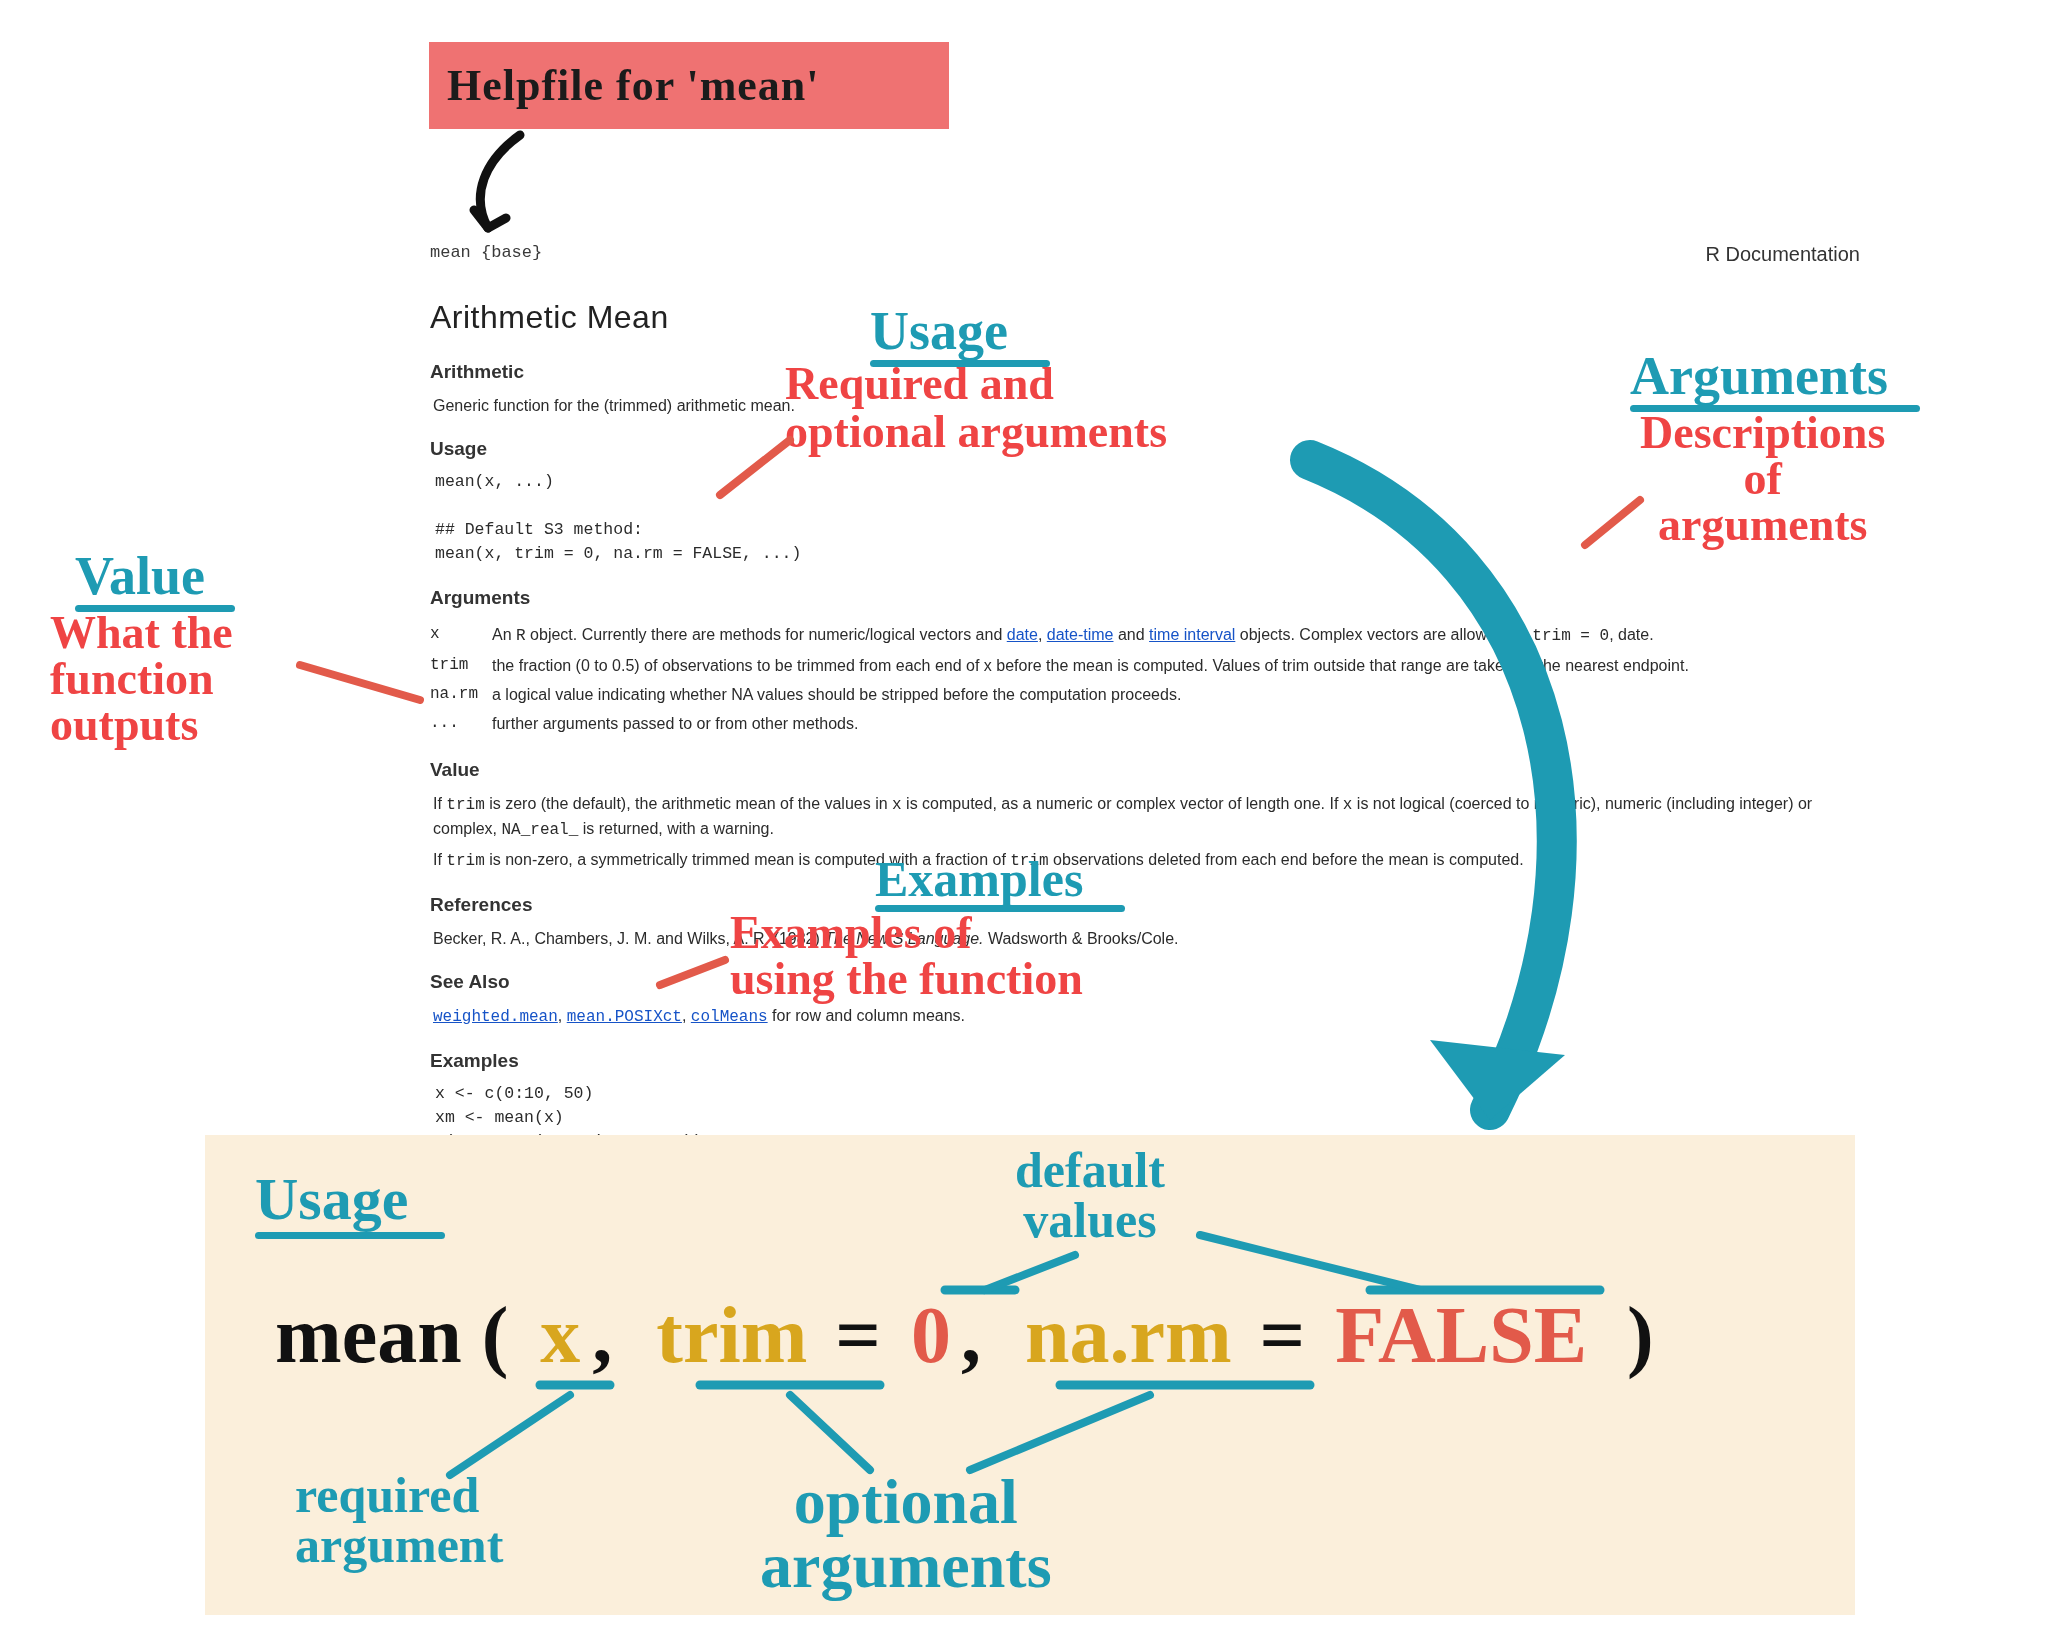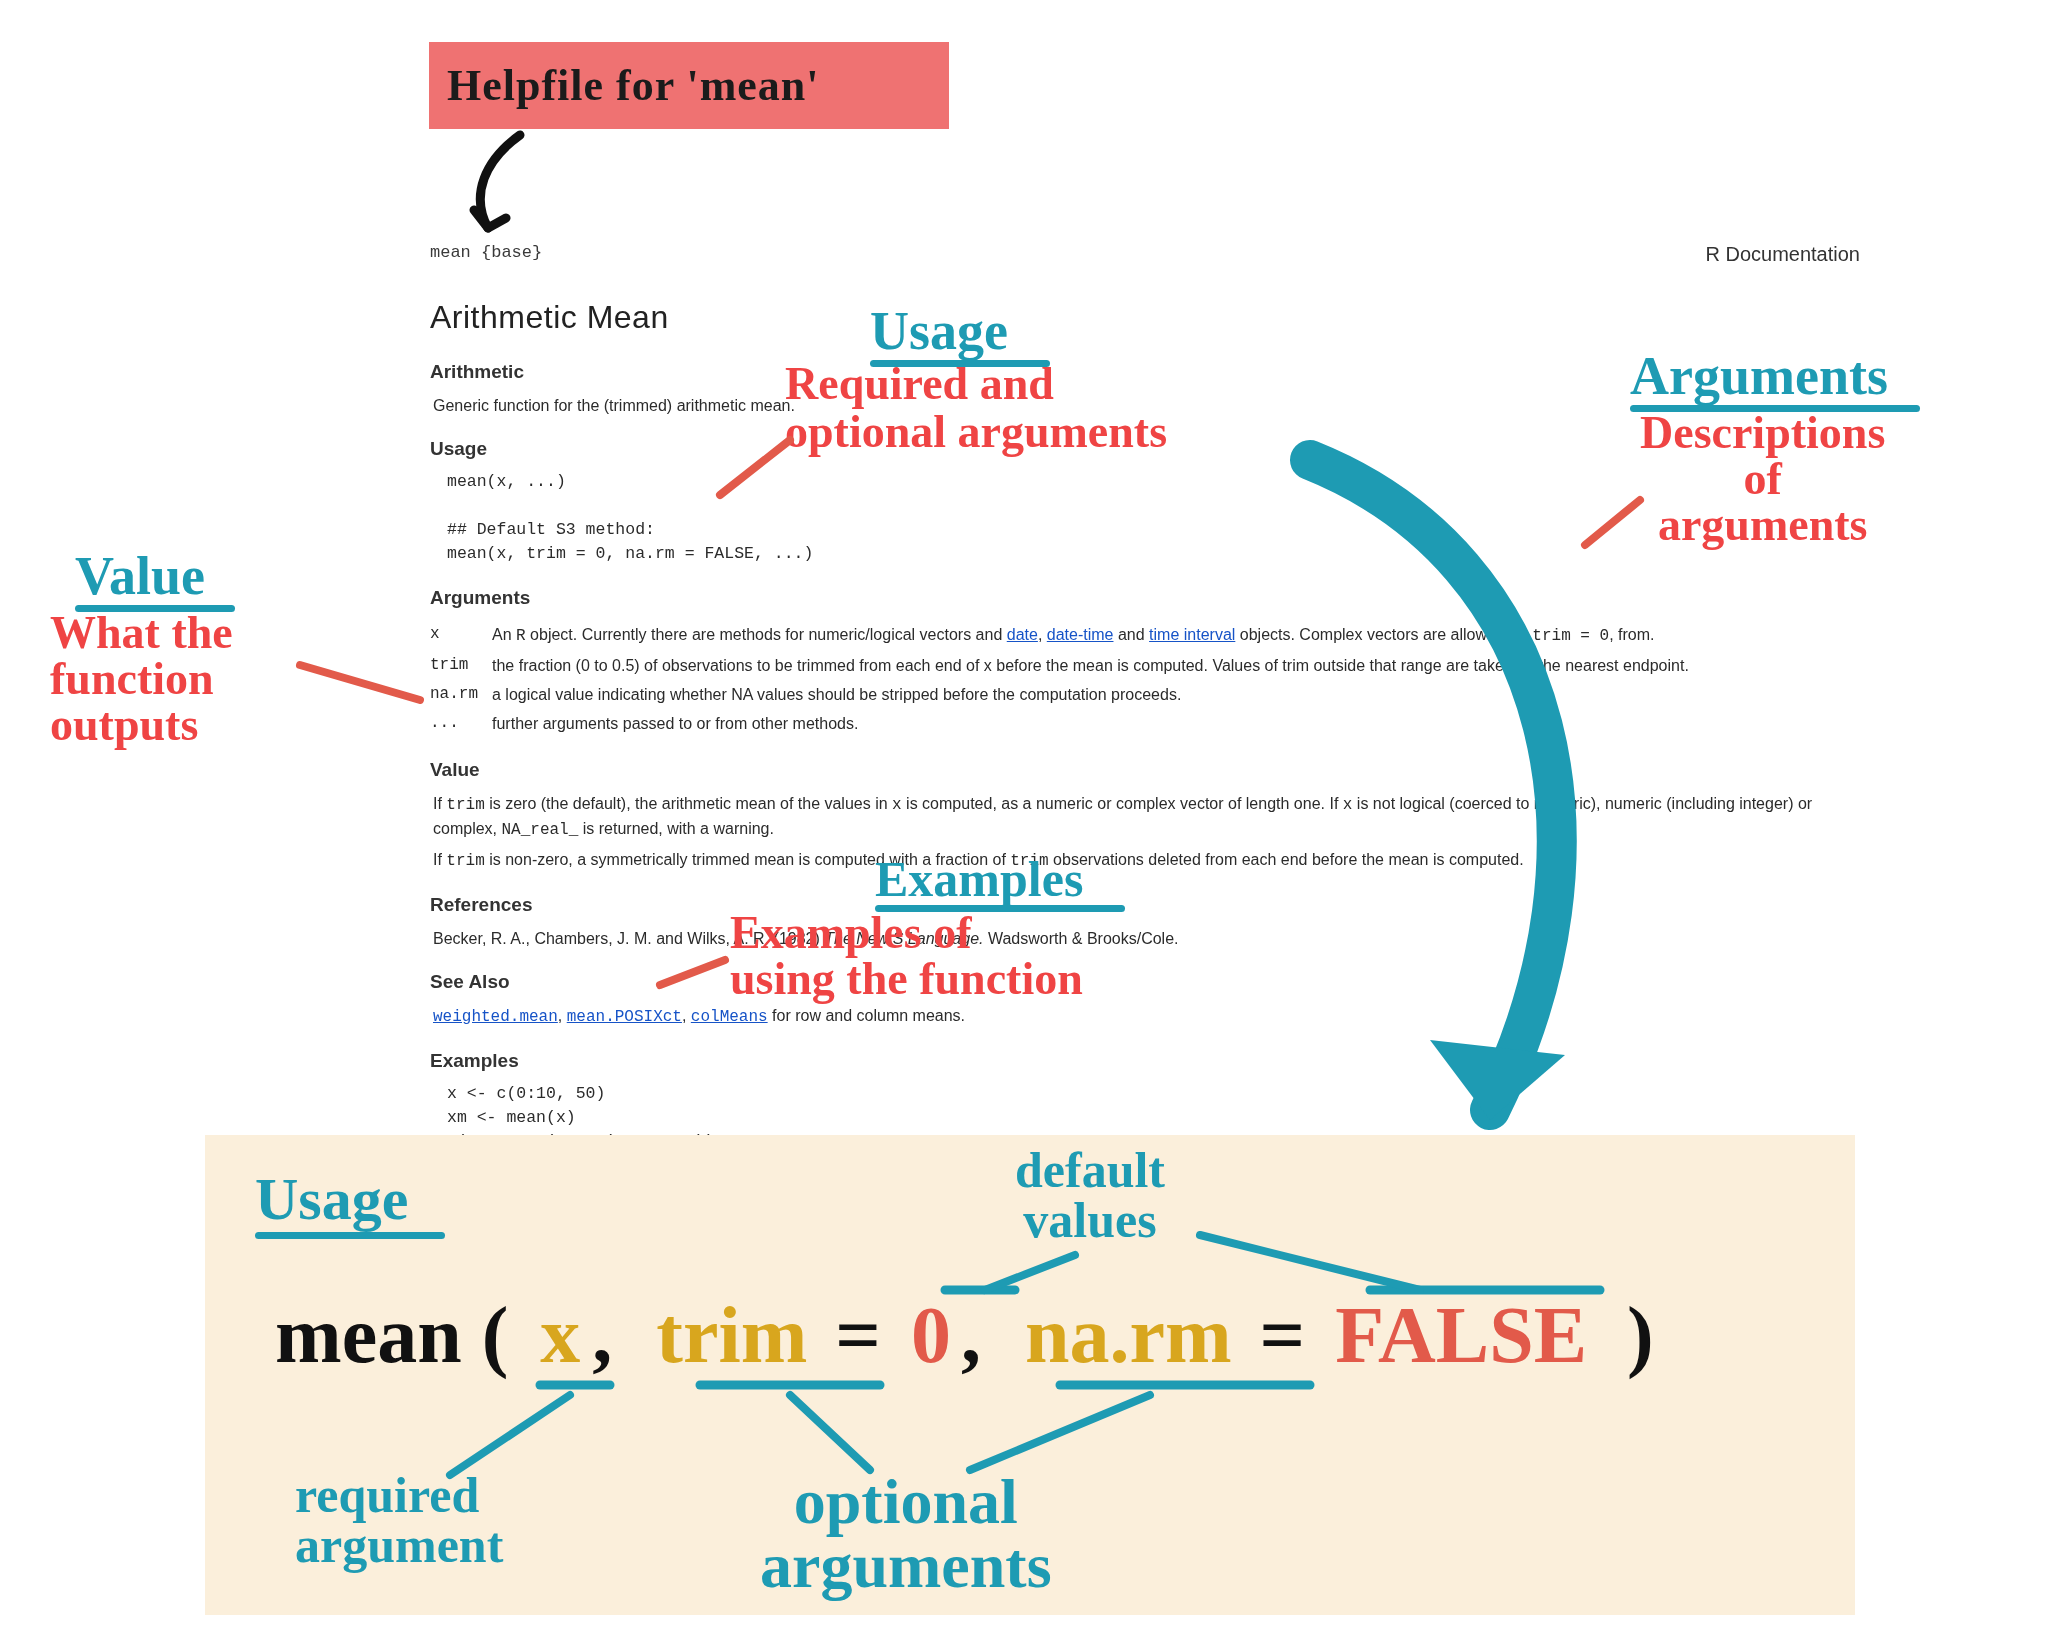--- a/index.html
+++ b/index.html
@@ -13,21 +13,21 @@
   #topbanner{position:absolute;left:429px;top:42px;width:520px;height:87px;background:#ef7272;}
   #topbanner .hwb{font-size:44px;line-height:87px;padding-left:18px;color:#1b1b1b;letter-spacing:1px;}
 
   
   #doc{position:absolute;left:430px;top:240px;width:1430px;font-size:16.5px;color:#2b2b2b;line-height:1.45;}
   #doc .breadcrumb{font-family:"Courier New",monospace;font-size:17px;color:#3a3a3a;}
   #doc .rdoc{position:absolute;right:0;top:0;font-size:20px;color:#333;}
   #doc h1{font-size:32px;font-weight:500;margin:28px 0 10px 0;color:#222;letter-spacing:.5px;}
   #doc h2{font-size:19px;font-weight:600;margin:18px 0 8px 0;color:#333;}
   #doc p{margin:6px 3px;font-size:16px;}
-  #doc pre{font-family:"Courier New",monospace;font-size:16.5px;margin:6px 17px;white-space:pre;}
+  #doc pre{font-family:"Courier New",monospace;font-size:16.5px;margin:6px 5px;white-space:pre;}
   #argtbl{border-collapse:collapse;margin-top:4px;}
   #argtbl td{vertical-align:top;padding:3px 14px 3px 0;font-size:16px;}
   #argtbl td.argn{font-family:"Courier New",monospace;white-space:nowrap;}
 
   
   .ann{position:absolute;pointer-events:none;}
   .teal{color:#1e9bb3;}
   .coral{color:#ef4444;}
 
   
@@ -66,21 +66,21 @@
 
 ## Default S3 method:
 mean(x, trim = 0, na.rm = FALSE, ...)</pre>
 
     <h2>Arguments</h2>
     <table id="argtbl">
       <tbody>
           <tr>
         <td class="argn">x</td>
         <td>
-          <span>An </span><span class="mono">R</span><span> object. Currently there are methods for numeric/logical vectors and </span><a class="plink">date</a><span>, </span><a class="plink">date-time</a><span> and </span><a class="plink">time interval</a><span> objects. Complex vectors are allowed for </span><span class="mono">trim = 0</span><span>, from.</span>
+          <span>An </span><span class="mono">R</span><span> object. Currently there are methods for numeric/logical vectors and </span><a class="plink">date</a><span>, </span><a class="plink">date-time</a><span> and </span><a class="plink">time interval</a><span> objects. Complex vectors are allowed for </span><span class="mono">trim = 0</span><span>, date.</span>
         </td>
       </tr>
       <tr>
         <td class="argn">trim</td>
         <td>the fraction (0 to 0.5) of observations to be trimmed from each end of x before the mean is computed. Values of trim outside that range are taken as the nearest endpoint.</td>
       </tr>
       <tr>
         <td class="argn">na.rm</td>
         <td>a logical value indicating whether NA values should be stripped before the computation proceeds.</td>
       </tr>

